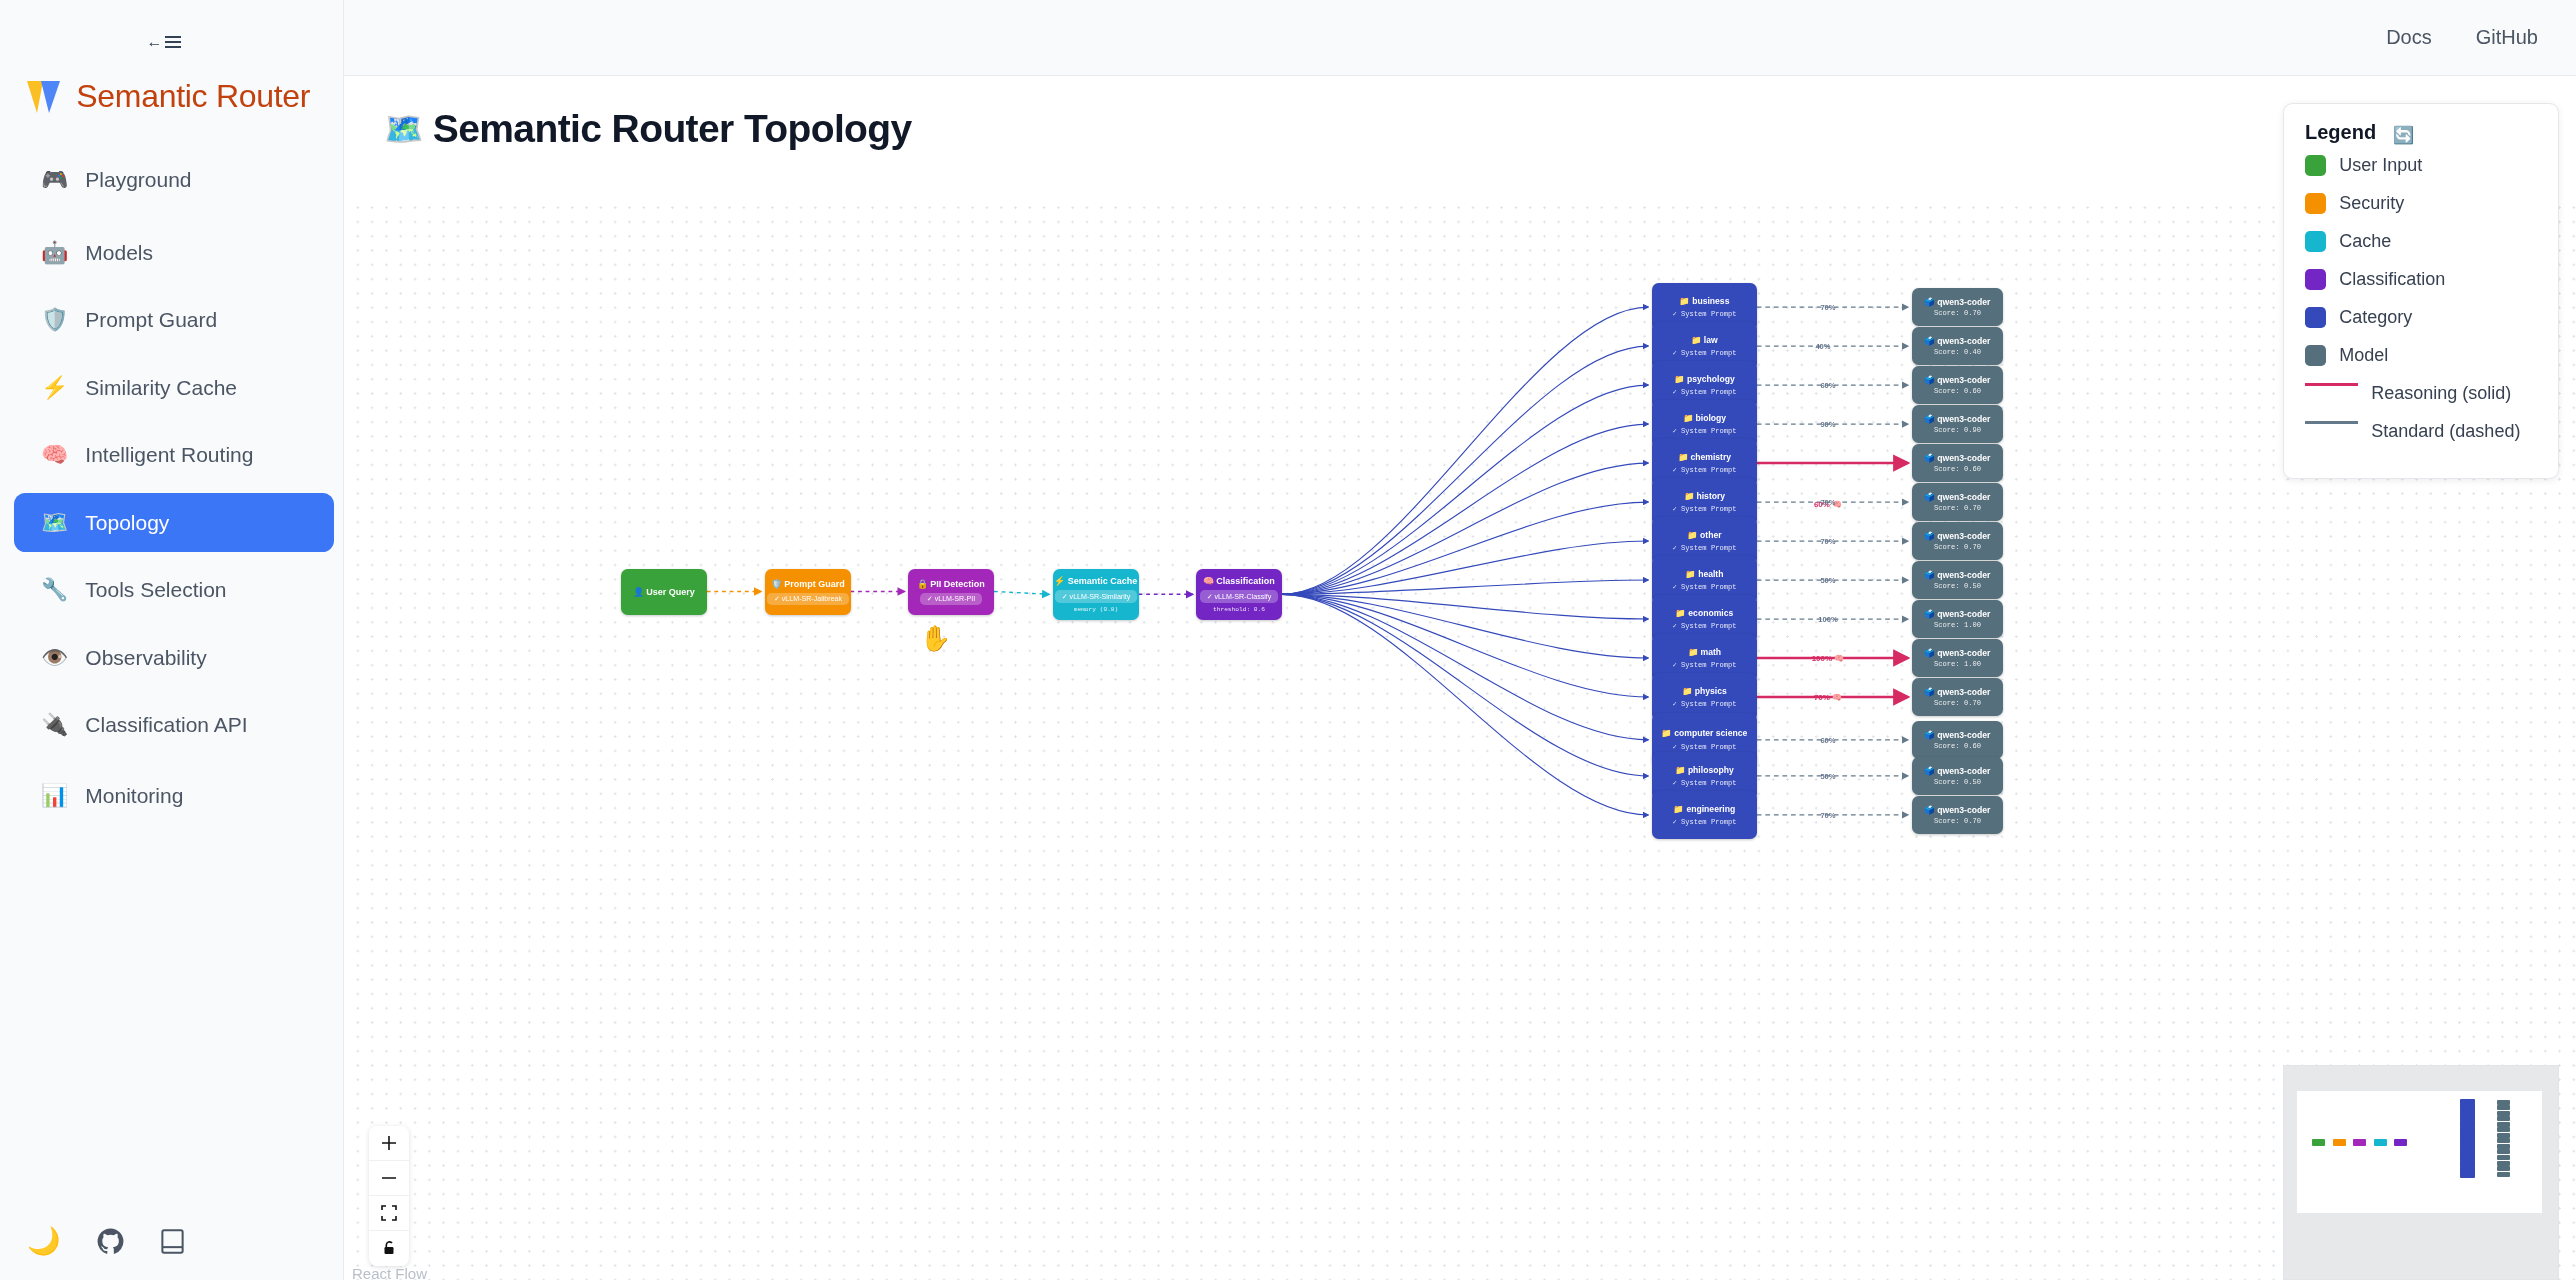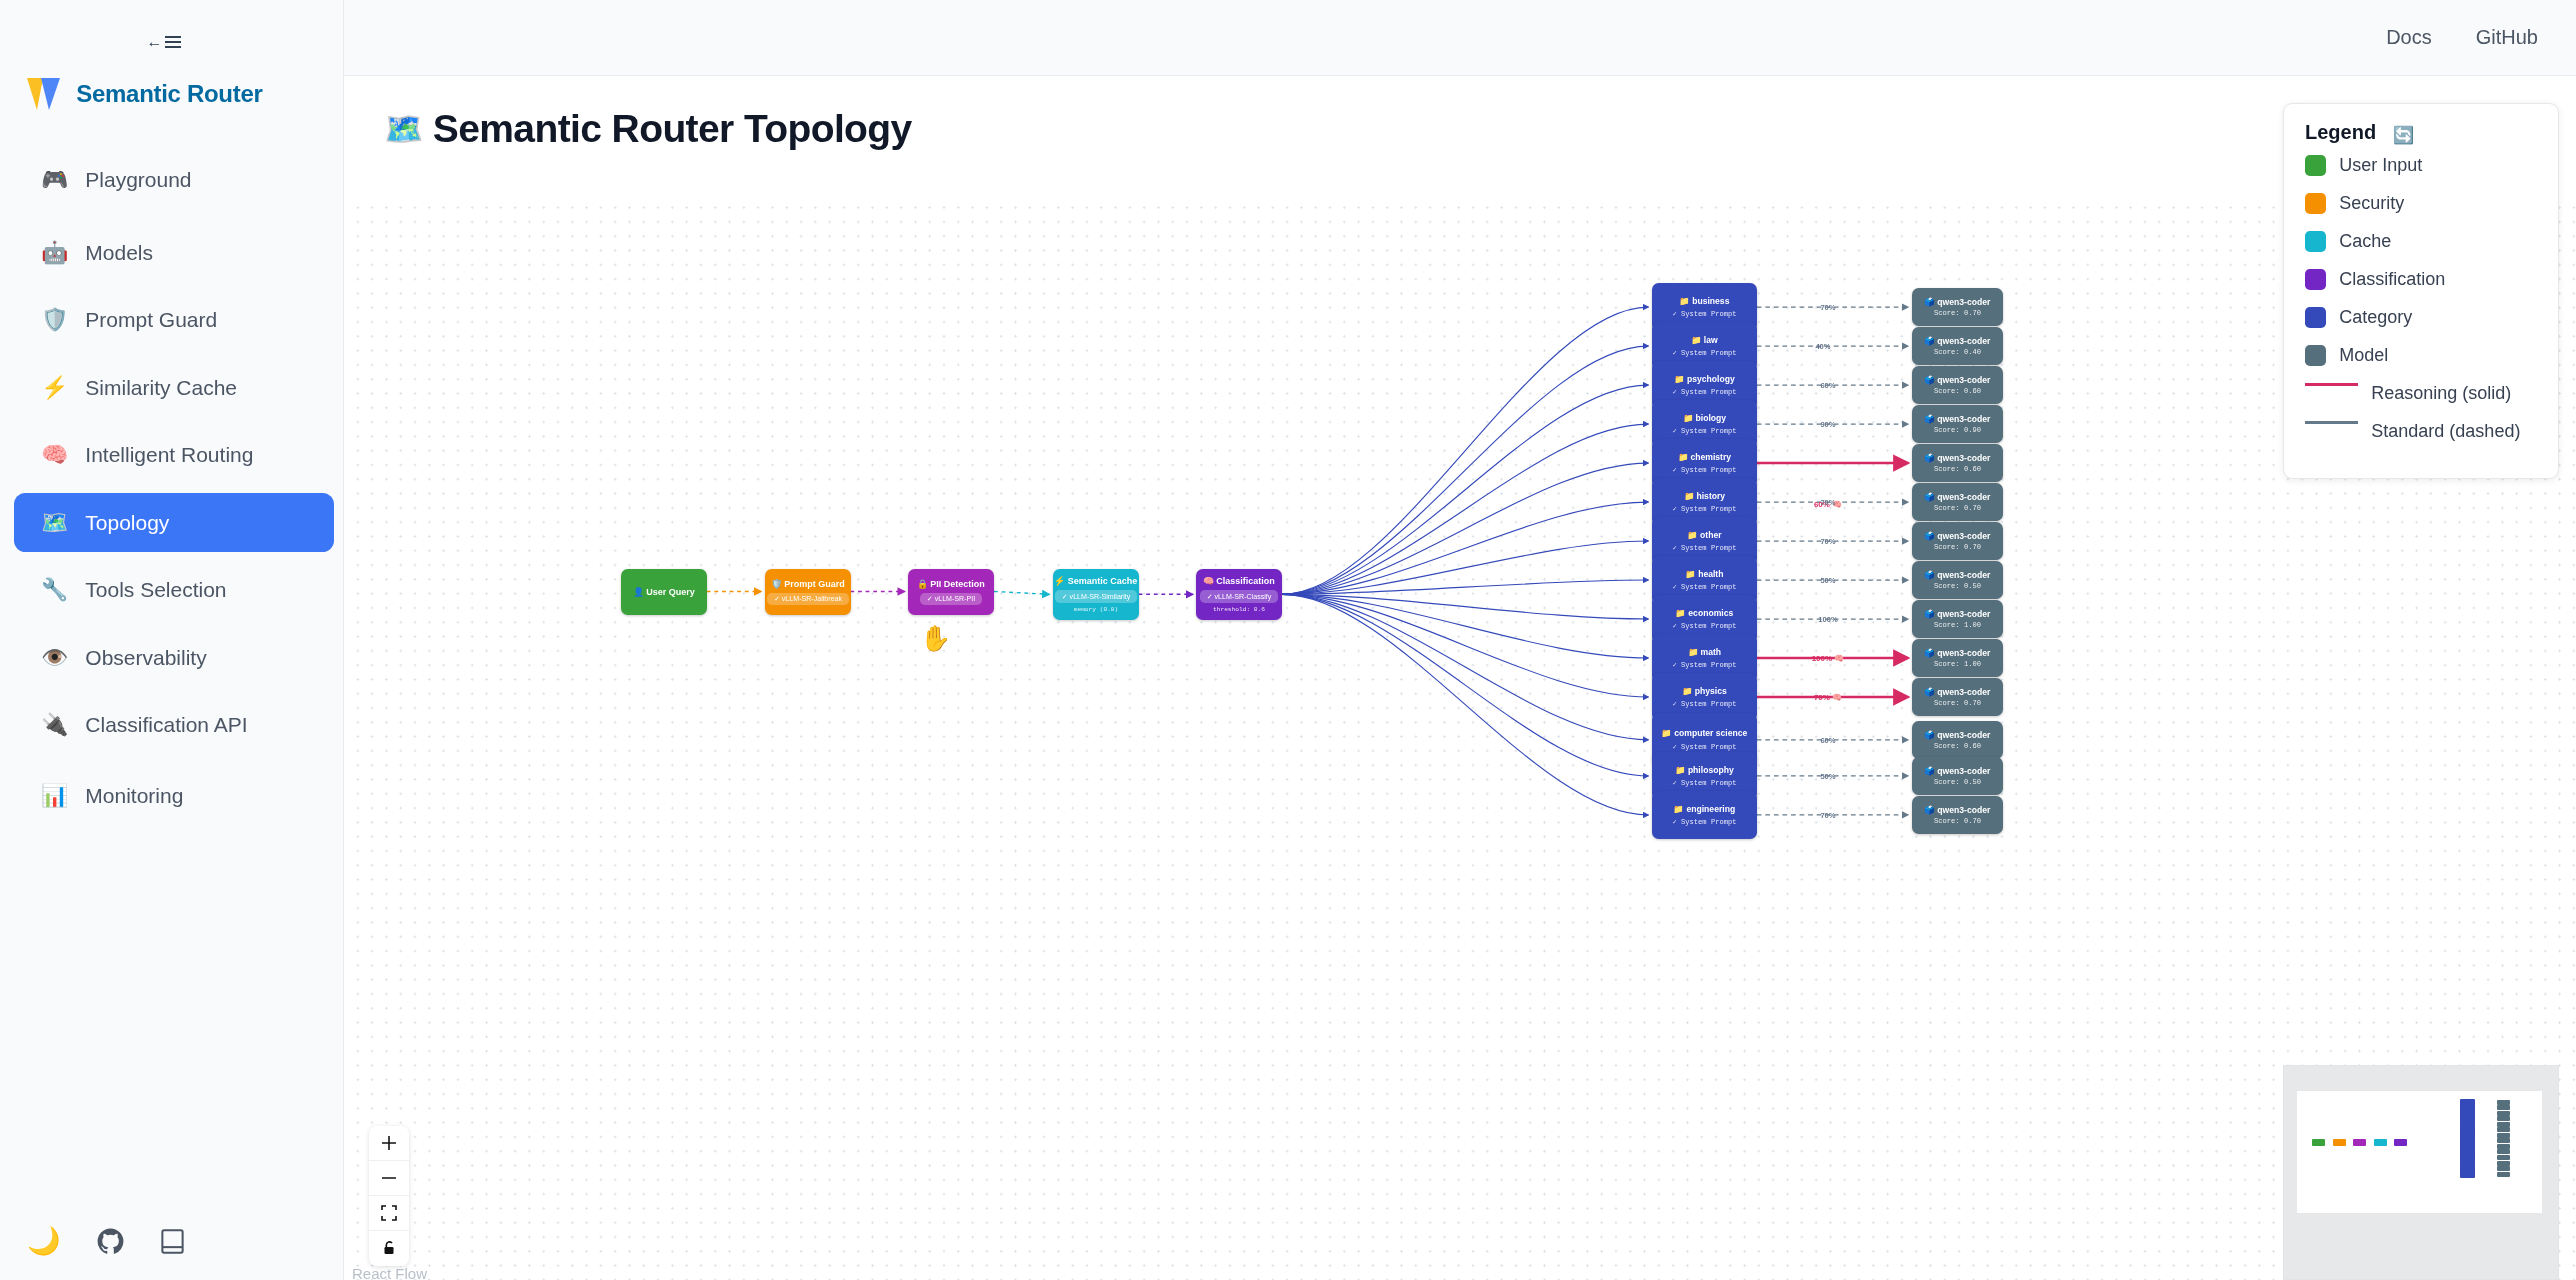--- a/index.html
+++ b/index.html
@@ -29,21 +29,21 @@
   #collapse-btn .bars i { display: block; width: 16px; height: 1.9px; background: #334155; }
 
   #brand {
     position: absolute; left: 27px; top: 78px;
     display: flex; align-items: center; gap: 13.3px;
   }
   #brand .logo { width: 36px; height: 32px; position: relative; }
   #brand .logo .l { position: absolute; top: 0; width: 0; height: 0; }
   #brand .logo .l1 { left: 0;  border-left: 10.5px solid transparent; border-right: 6.7px solid transparent; border-top: 32px solid #fbbf24; }
   #brand .logo .l2 { left: 14.3px; border-left: 8.6px solid transparent; border-right: 11.4px solid transparent; border-top: 32px solid #4f86f7; }
-  #brand .name { font-size: 24px; font-weight: bold; letter-spacing: -0.3px; color: #0369a1; }
+  #brand .name { font-size: 32px; font-weight: normal; letter-spacing: -0.3px; color: #c2410c; }
 
   .nav-item {
     position: absolute; left: 14.3px; width: 320px; height: 59px;
     display: flex; align-items: center; gap: 17px;
     padding-left: 27px; border-radius: 11.4px;
     font-size: 21px; color: #4b5563; cursor: pointer;
   }
   .nav-item .ico { font-size: 22px; width: 27px; text-align: center; line-height: 1; }
   .nav-item.active { background: #3b76f6; color: #ffffff; }
 

